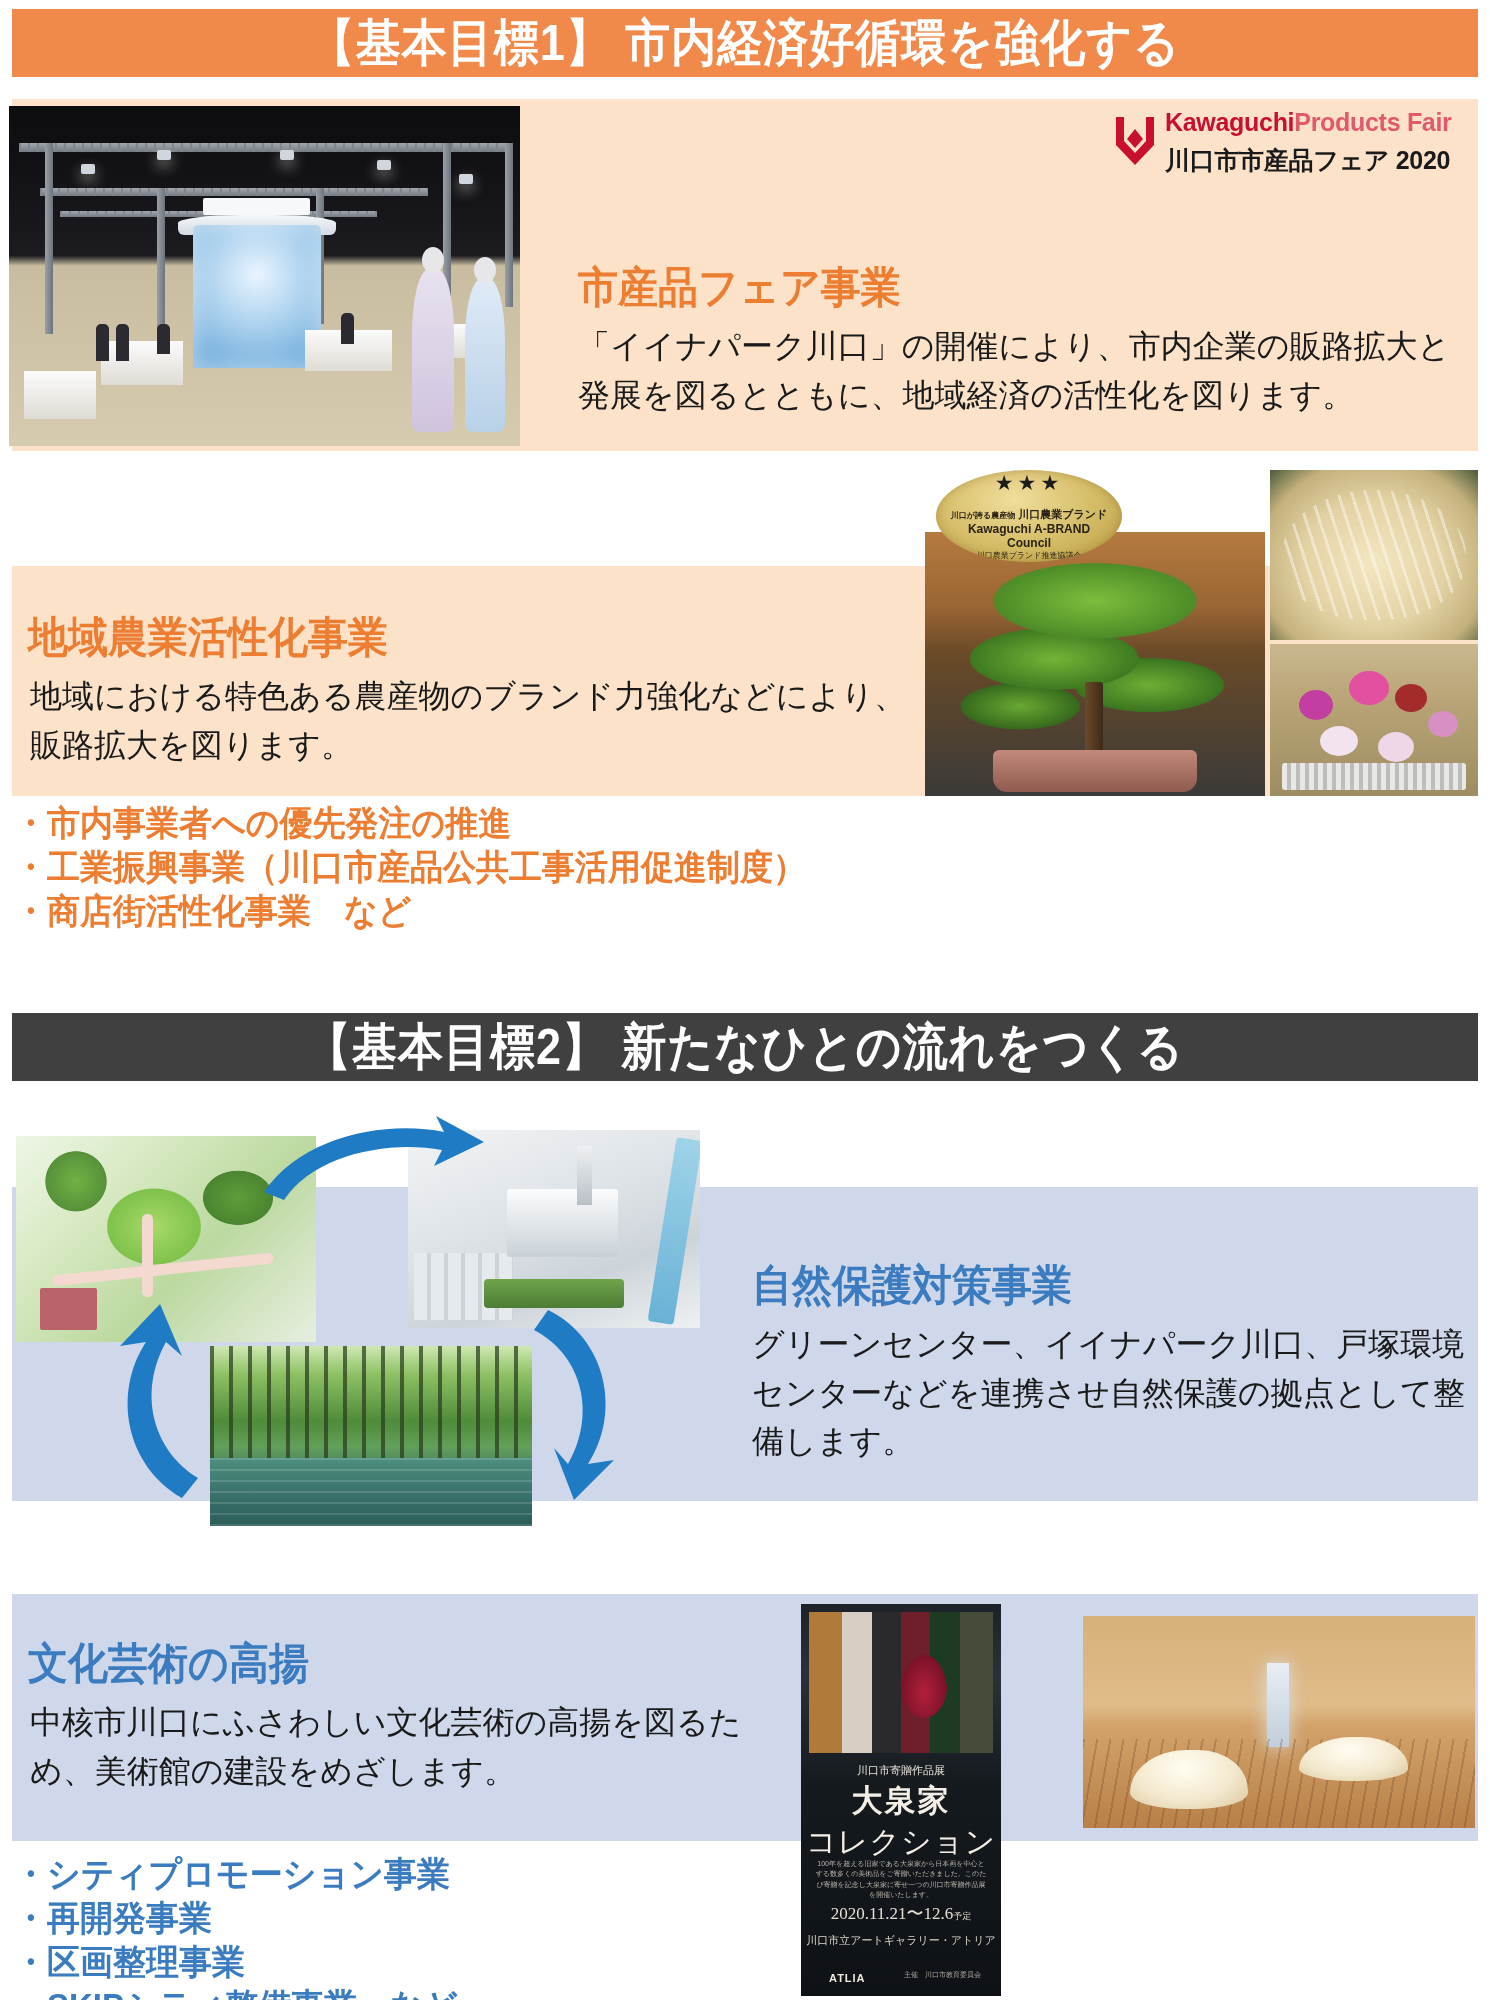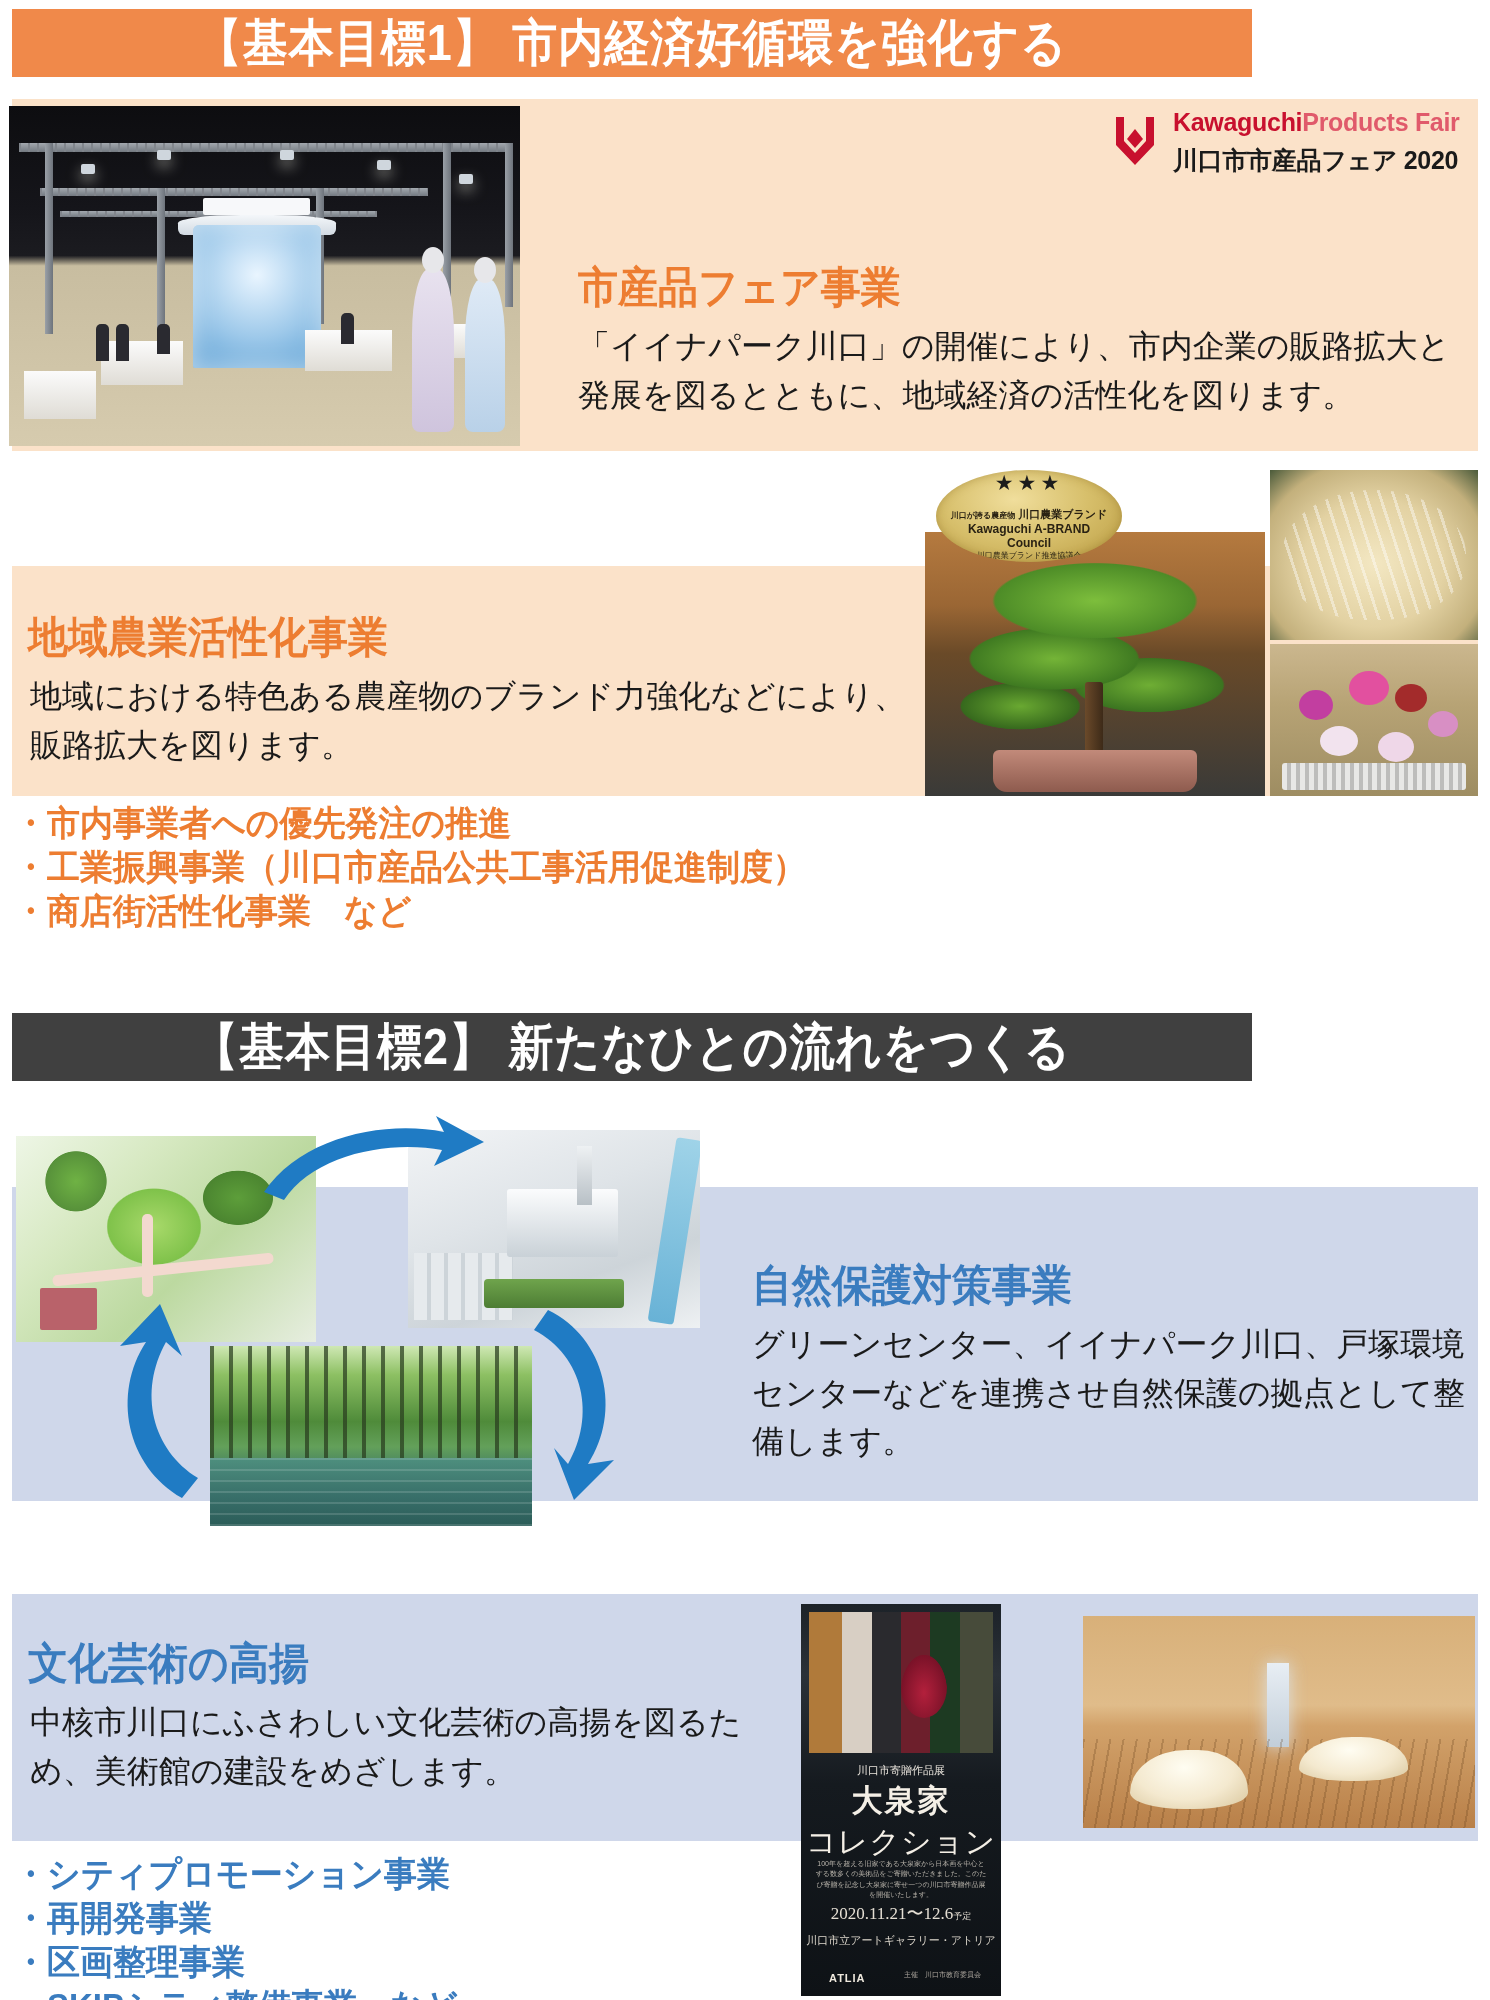--- a/index.html
+++ b/index.html
@@ -17,21 +17,21 @@
     position: relative;
     width: 1490px;
     height: 2000px;
     background: #ffffff;
   }
 
   
   .band {
     position: absolute;
     left: 12px;
-    width: 1240px;
+    width: 1466px;
     height: 68px;
     display: flex;
     align-items: center;
     justify-content: center;
   }
   .band-title {
     color: #ffffff;
     font-size: 45px;
     font-weight: bold;
     letter-spacing: 1px;
@@ -132,21 +132,21 @@
   .pl4 { left:79%; bottom:26%; width:13%; height:10%; }
   .visitor { position:absolute; width:13px; background:#2a2a30; border-radius:5px 5px 0 0; }
   .vs1 { left:17%; bottom:25%; height:11%; }
   .vs2 { left:21%; bottom:25%; height:11%; }
   .vs3 { left:29%; bottom:27%; height:9%; }
   .vs4 { left:65%; bottom:30%; height:9%; }
 
   
   #logo-fair {
     position: absolute; left: 1113px; top: 108px; width: 360px; height: 66px;
-    display: flex; align-items: center; gap: 16px;
+    display: flex; align-items: center; gap: 8px;
   }
   .logo-mark { width: 44px; height: 52px; flex: 0 0 auto; }
   .logo-text { display: flex; flex-direction: column; justify-content: center; line-height: 1; }
   .logo-line1 { font-size: 25px; font-weight: bold; color: #C8102E; white-space: nowrap; letter-spacing: -.3px; }
   .logo-line1 .thin { color: #E05A6B; }
   .logo-line2 { font-size: 25px; font-weight: bold; color: #1a1a1a; white-space: nowrap; margin-top: 13px; letter-spacing: -.3px; }
 
   
   #agri-cluster { position:absolute; left:925px; top:470px; width:553px; height:326px; }
   .agri-bonsai {

